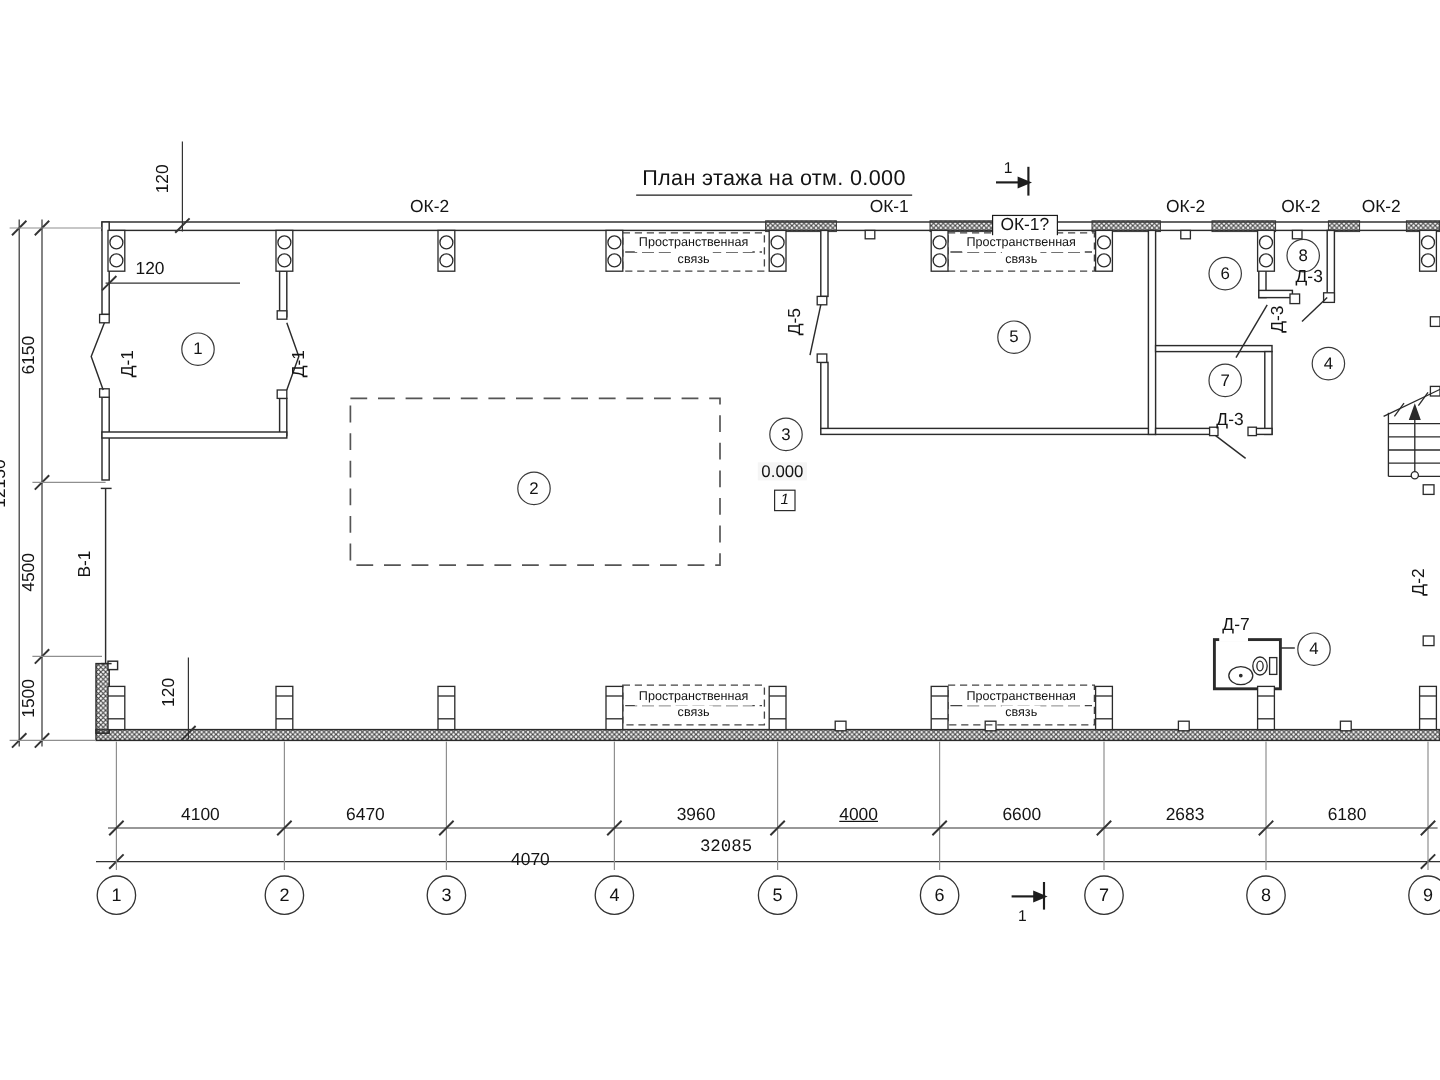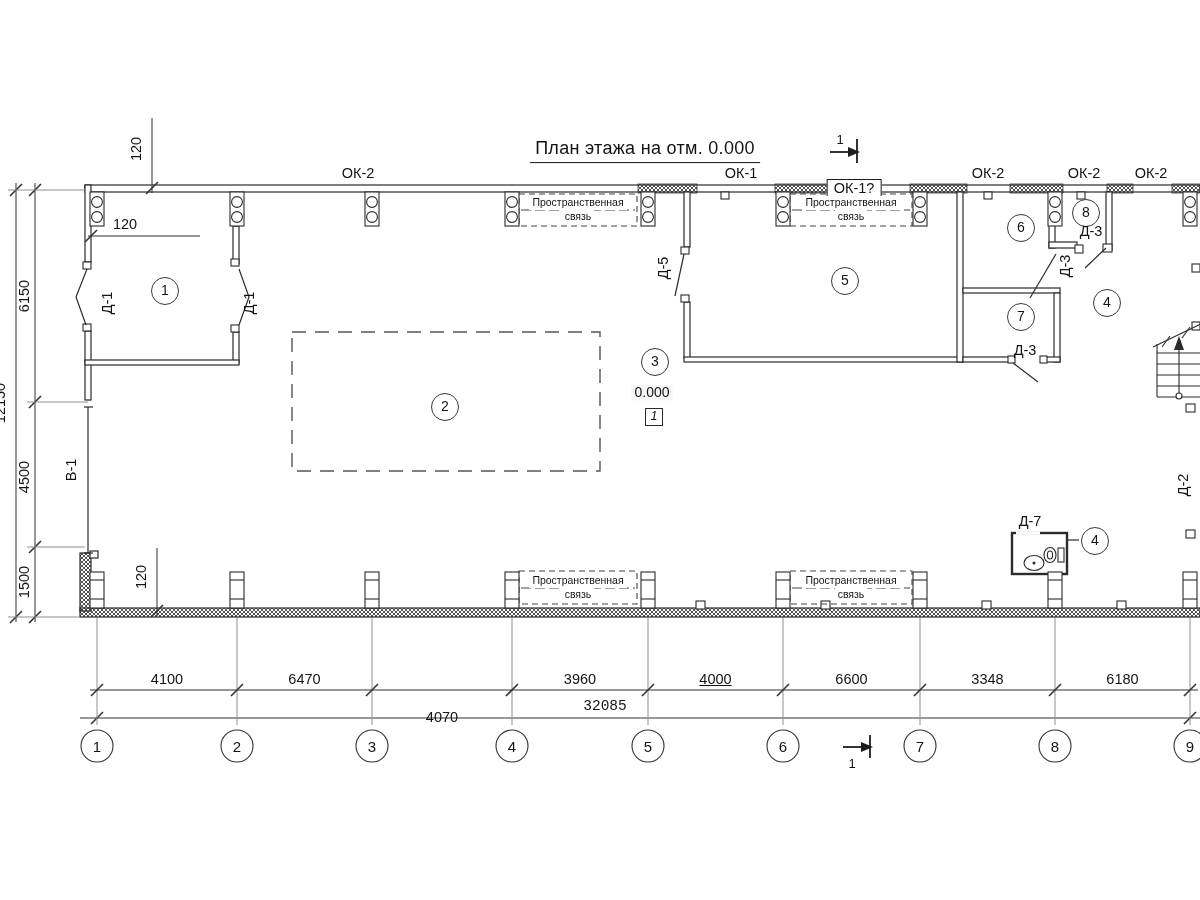--- a/index.html
+++ b/index.html
@@ -365,15 +365,15 @@
     <div class="bubnum" style="left: 783px; top: 746px;">6</div>
     <div class="bubnum" style="left: 920px; top: 746px;">7</div>
     <div class="bubnum" style="left: 1055px; top: 746px;">8</div>
     <div class="bubnum" style="left: 1190px; top: 746px;">9</div>
     <div class="dimtxt" style="left: 167px; top: 687px;">4100</div>
     <div class="dimtxt" style="left: 304.5px; top: 687px;">6470</div>
     <div class="dimtxt" style="left: 442px; top: 687px; margin-top: 38px;">4070</div>
     <div class="dimtxt" style="left: 580px; top: 687px;">3960</div>
     <div class="dimtxt" style="left: 715.5px; top: 687px; text-decoration: underline;">4000</div>
     <div class="dimtxt" style="left: 851.5px; top: 687px;">6600</div>
-    <div class="dimtxt" style="left: 987.5px; top: 687px;">3348</div>
+    <div class="dimtxt" style="left: 987.5px; top: 687px;">2683</div>
     <div class="dimtxt" style="left: 1122.5px; top: 687px;">6180</div>
   </div>
 
 </body></html>

